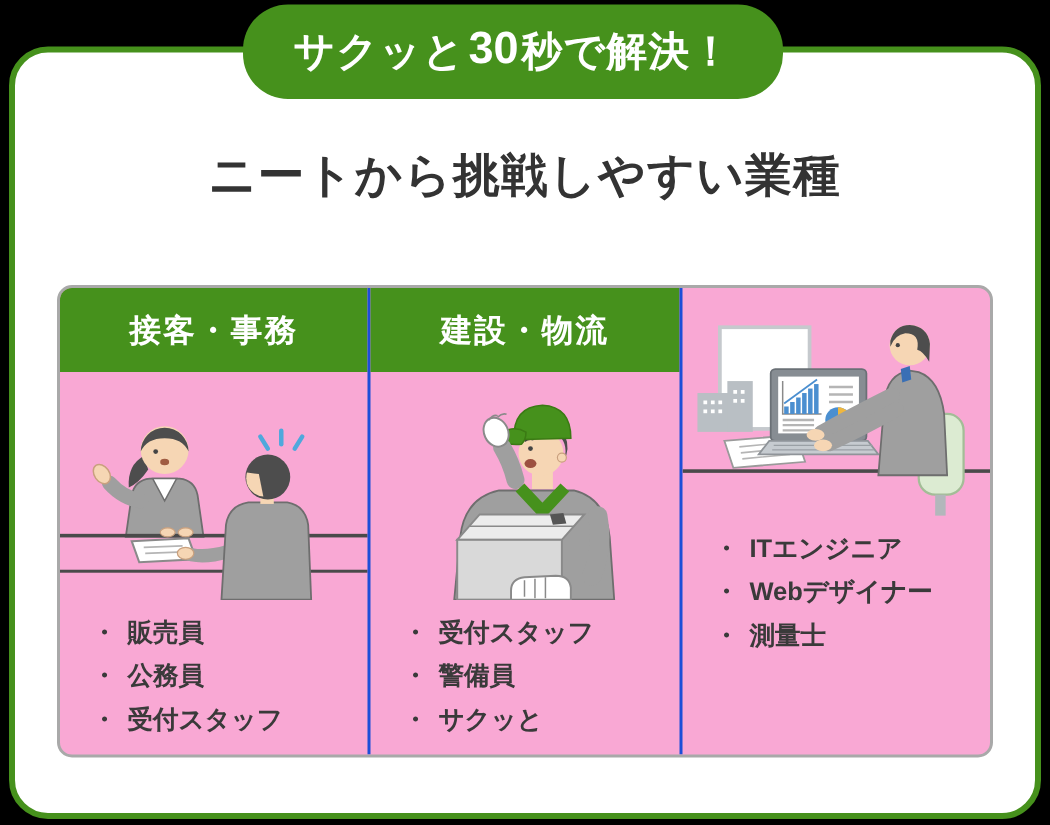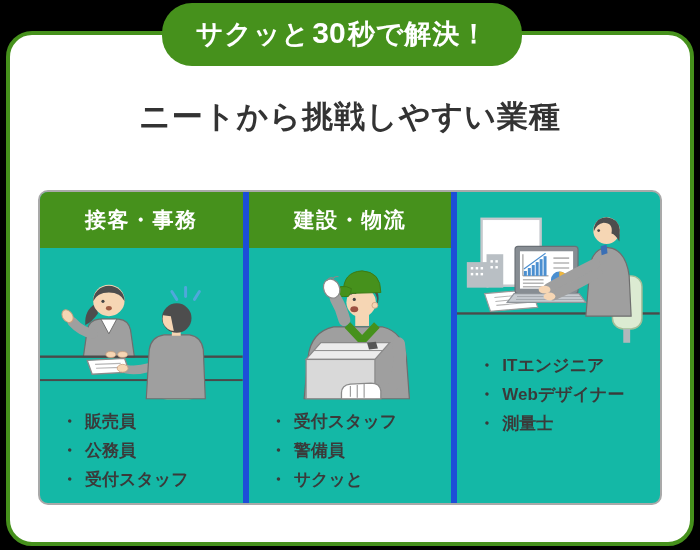--- a/index.html
+++ b/index.html
@@ -7,23 +7,23 @@
   .stage{position:relative;width:700px;height:550px;overflow:hidden;}
   .card{position:absolute;left:6px;top:31px;width:688px;height:515px;box-sizing:border-box;
         background:#fff;border:4px solid #46911c;border-radius:26px;}
   .badge{position:absolute;left:162px;top:3px;width:360px;height:63px;background:#46911c;
          border-radius:30px;display:flex;align-items:center;justify-content:center;color:#fff;}
   .badge .b-txt{font-size:27px;font-weight:700;letter-spacing:1px;line-height:1;}
   .badge .b-num{font-size:30px;font-weight:700;line-height:1;margin:0 2px 4px 2px;}
   .title{position:absolute;left:0;top:96px;width:100%;margin:0;text-align:center;
          font-size:31px;font-weight:700;color:#333;letter-spacing:1px;}
   .jobs-table{position:absolute;left:38px;top:190px;width:624px;height:315px;box-sizing:border-box;
-              border:2px solid #a9a9a9;border-radius:10px;overflow:hidden;display:flex;background:#14b8a6;}
+              border:2px solid #a9a9a9;border-radius:10px;overflow:hidden;display:flex;background:#f9a8d4;}
   .col{flex:1 1 0;min-width:0;display:flex;flex-direction:column;}
-  .col + .col{border-left:6px solid #1d4ed8;}
+  .col + .col{border-left:2px solid #1d4ed8;}
   .col-header{height:56px;flex:0 0 56px;background:#46911c;color:#fff;display:flex;
               align-items:center;justify-content:center;font-size:21px;font-weight:700;letter-spacing:1.5px;}
   .col-body{flex:1;display:flex;flex-direction:column;}
   .illo{display:block;width:100%;height:152px;flex:0 0 152px;}
   .job-list{list-style:none;margin:7px 0 0 0;padding:0 4px 0 21px;}
   .job-list li{display:flex;align-items:baseline;font-size:17px;font-weight:600;color:#3a3a3a;
                line-height:29px;white-space:nowrap;}
   .bullet{margin-right:7px;color:#3a3a3a;}
 </style>
 </head>

